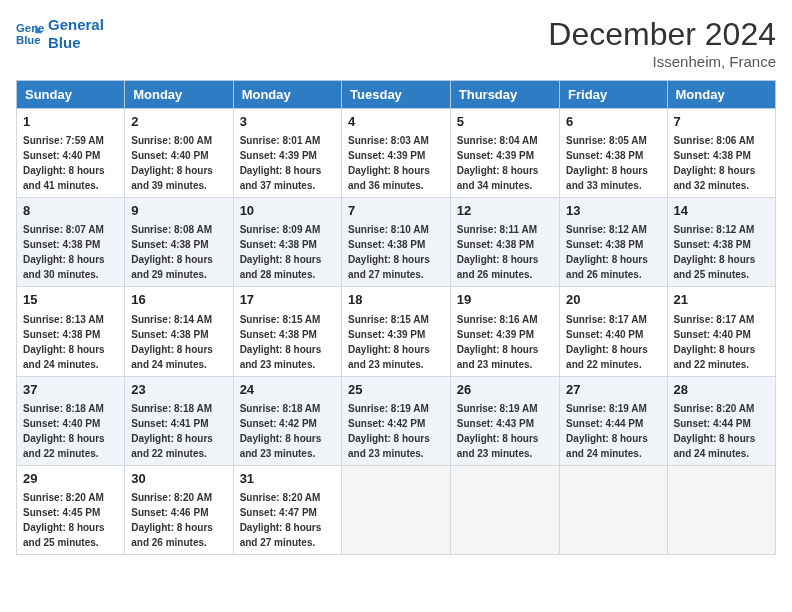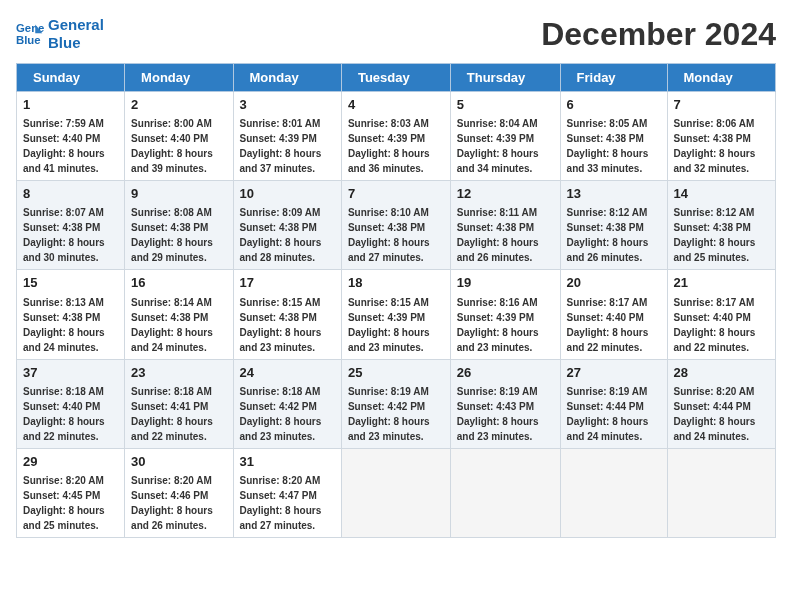--- a/index.html
+++ b/index.html
@@ -23,37 +23,37 @@
     }
     .logo-icon {
       width: 28px;
       height: 28px;
     }
     .title-area {
       text-align: right;
     }
     .month-title {
       font-size: 32px;
-      font-weight: bold;
+      font-weight: normal;
       color: #333;
     }
     .subtitle {
       font-size: 15px;
       color: #555;
     }
     .calendar {
       width: 100%;
       border-collapse: collapse;
       font-size: 10.5px;
     }
     .calendar th {
       background: #2e7dc4;
       color: #fff;
       text-align: left;
-      padding: 6px 16px;
+      padding: 6px 8px;
       font-size: 13px;
       font-weight: bold;
       border: 1px solid #b0c8e0;
     }
     .calendar td {
       border: 1px solid #d0d8e0;
       vertical-align: top;
       padding: 4px 6px;
       width: 113px;
       min-height: 80px;
@@ -95,20 +95,21 @@
       <text x="0" y="14" font-size="13" font-weight="bold" fill="#1a6bb5">General</text>
       <text x="0" y="27" font-size="13" font-weight="bold" fill="#1a6bb5">Blue</text>
       <polygon points="22,5 30,15 22,15" fill="#2e7dc4"></polygon>
     </svg>
     <div style="line-height:1.2">
       <div style="font-weight:bold;font-size:15px;color:#1a6bb5">General<br>Blue</div>
     </div>
   </div>
   <div class="title-area">
     <div class="month-title">December 2024</div>
+    <div class="subtitle">Issenheim, France</div>
   </div>
 </div>
 
 <table class="calendar">
   <thead>
     <tr id="header-row">
         <th>Sunday</th>
         <th>Monday</th>
         <th>Monday</th>
         <th>Tuesday</th>

